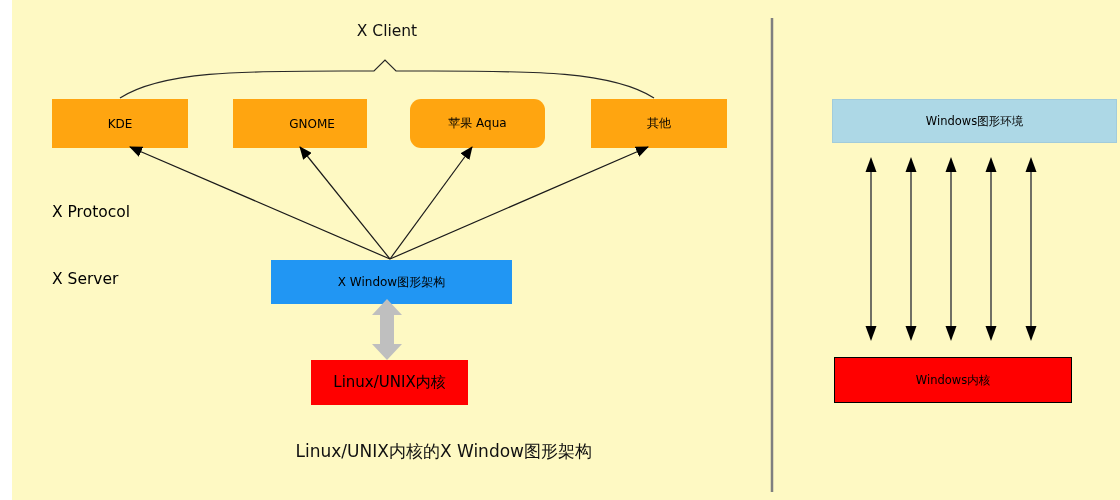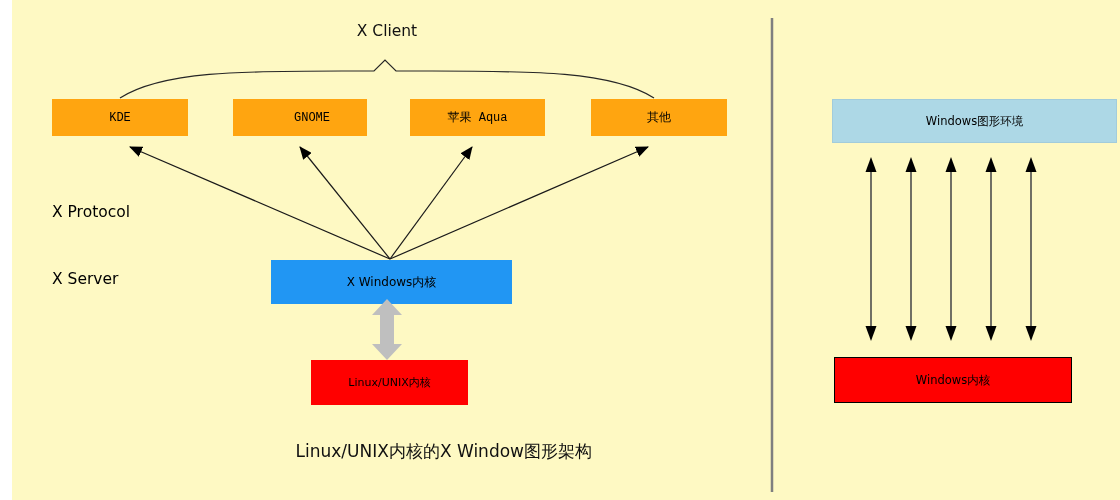--- a/index.html
+++ b/index.html
@@ -4,23 +4,23 @@
 <style>
   html,body{margin:0;padding:0;background:#ffffff;}
   #stage{
     position:relative;width:1120px;height:500px;background:#fef9c3;overflow:hidden;
     font-family:"DejaVu Sans","Liberation Sans",sans-serif;color:#111;margin-left:12px;
   }
   .box{
     position:absolute;display:flex;align-items:center;justify-content:center;
     font-size:12px;color:#000;text-align:center;box-sizing:border-box;white-space:nowrap;
   }
-  .client-box{background:var(--client-box,#FFA510);top:99px;height:37px;font-family:Liberation Mono, monospace;}
+  .client-box{background:var(--client-box,#FFA510);top:99px;height:49px;}
   .server-box{background:var(--server-box,#2196F3);left:259px;top:260px;width:241px;height:44px;}
-  .kernel-box{background:var(--kernel-box,#FF0000);left:299px;top:360px;width:157px;height:45px;font-size:11px;}
+  .kernel-box{background:var(--kernel-box,#FF0000);left:299px;top:360px;width:157px;height:45px;font-size:15px;}
   .win-top-box{background:var(--windows-env-box,#ADD8E6);left:820px;top:99px;width:285px;height:44px;font-size:11.5px;border:1px solid #a2ccdb;}
   .win-kernel-box{background:var(--windows-kernel-box,#FF0000);left:822px;top:357px;width:238px;height:46px;font-size:11.5px;border:1px solid #000000;}
   .side-label{position:absolute;font-size:15.5px;color:#000;}
   .title-label{position:absolute;left:300px;top:22px;width:150px;text-align:center;font-size:15.5px;color:#111;}
   .caption{position:absolute;left:200px;top:440px;width:380px;text-align:right;font-size:17px;color:#111;}
   svg.overlay{position:absolute;left:0;top:0;pointer-events:none;}
   .thin-line{stroke:#1a1a1a;stroke-width:1.2;fill:none;}
   .brace-line{stroke:#262626;stroke-width:1.2;fill:none;}
   .arrow-head{fill:#000;stroke:none;}
   .thick-arrow{fill:var(--thick-arrow,#BFBFBF);stroke:none;}
@@ -35,29 +35,29 @@
   <div class="title-label">X Client</div>
   <div class="side-label" style="left:40px;top:203px;">X Protocol</div>
   <div class="side-label" style="left:40px;top:270px;">X Server</div>
 
   <div class="box client-box" style="left:40px;width:136px;">
       <span>KDE</span>
     </div>
   <div class="box client-box" style="left:221px;width:134px;padding-left:24px;">
       <span>GNOME</span>
     </div>
-  <div class="box client-box" style="left:398px;width:135px;">
+  <div class="box client-box" style="left:398px;width:135px;border-radius:11px;">
       <span>苹果 Aqua</span>
     </div>
   <div class="box client-box" style="left:579px;width:136px;">
       <span>其他</span>
     </div>
 
   <div class="box server-box">
-      <span>X Windows内核</span>
+      <span>X Window图形架构</span>
     </div>
   <div class="box kernel-box">
       <span>Linux/UNIX内核</span>
     </div>
 
   <div class="caption">Linux/UNIX内核的X Window图形架构</div>
 
   <div class="box win-top-box">
       <span>Windows图形环境</span>
     </div>

